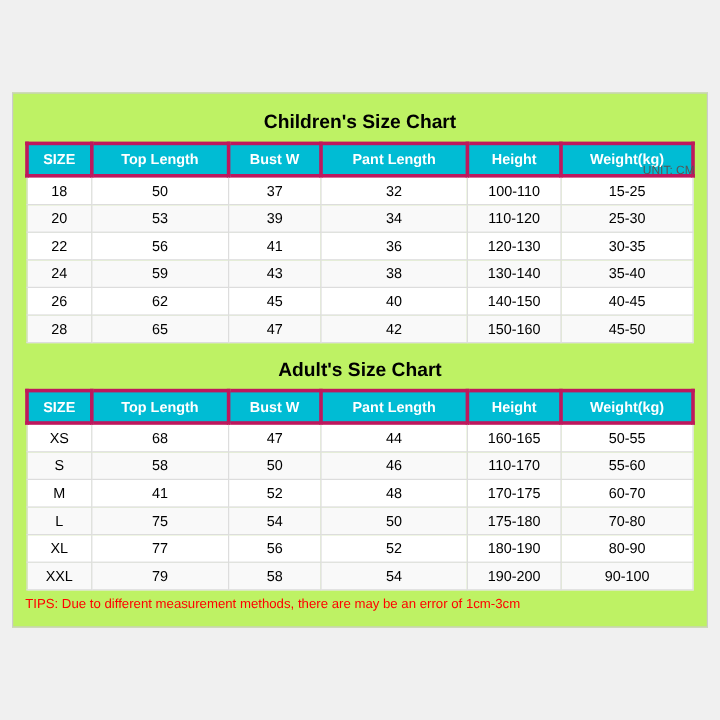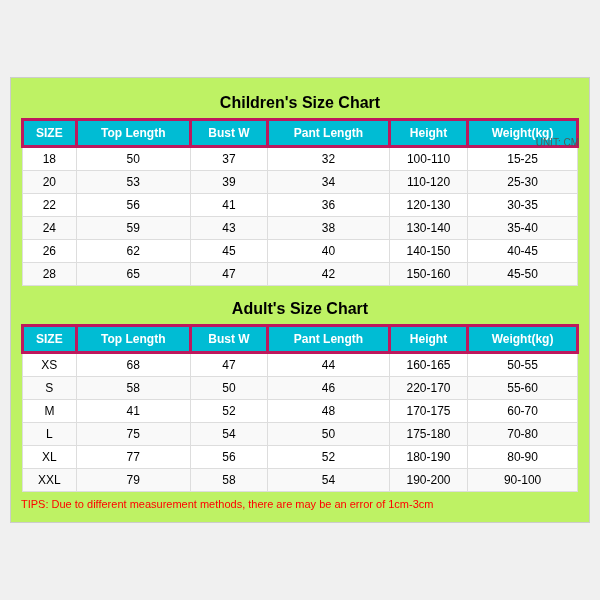--- a/index.html
+++ b/index.html
@@ -164,21 +164,21 @@
           <td>47</td>
           <td>44</td>
           <td>160-165</td>
           <td>50-55</td>
         </tr>
         <tr>
           <td>S</td>
           <td>58</td>
           <td>50</td>
           <td>46</td>
-          <td>220-170</td>
+          <td>110-170</td>
           <td>55-60</td>
         </tr>
         <tr>
           <td>M</td>
           <td>41</td>
           <td>52</td>
           <td>48</td>
           <td>170-175</td>
           <td>60-70</td>
         </tr>

